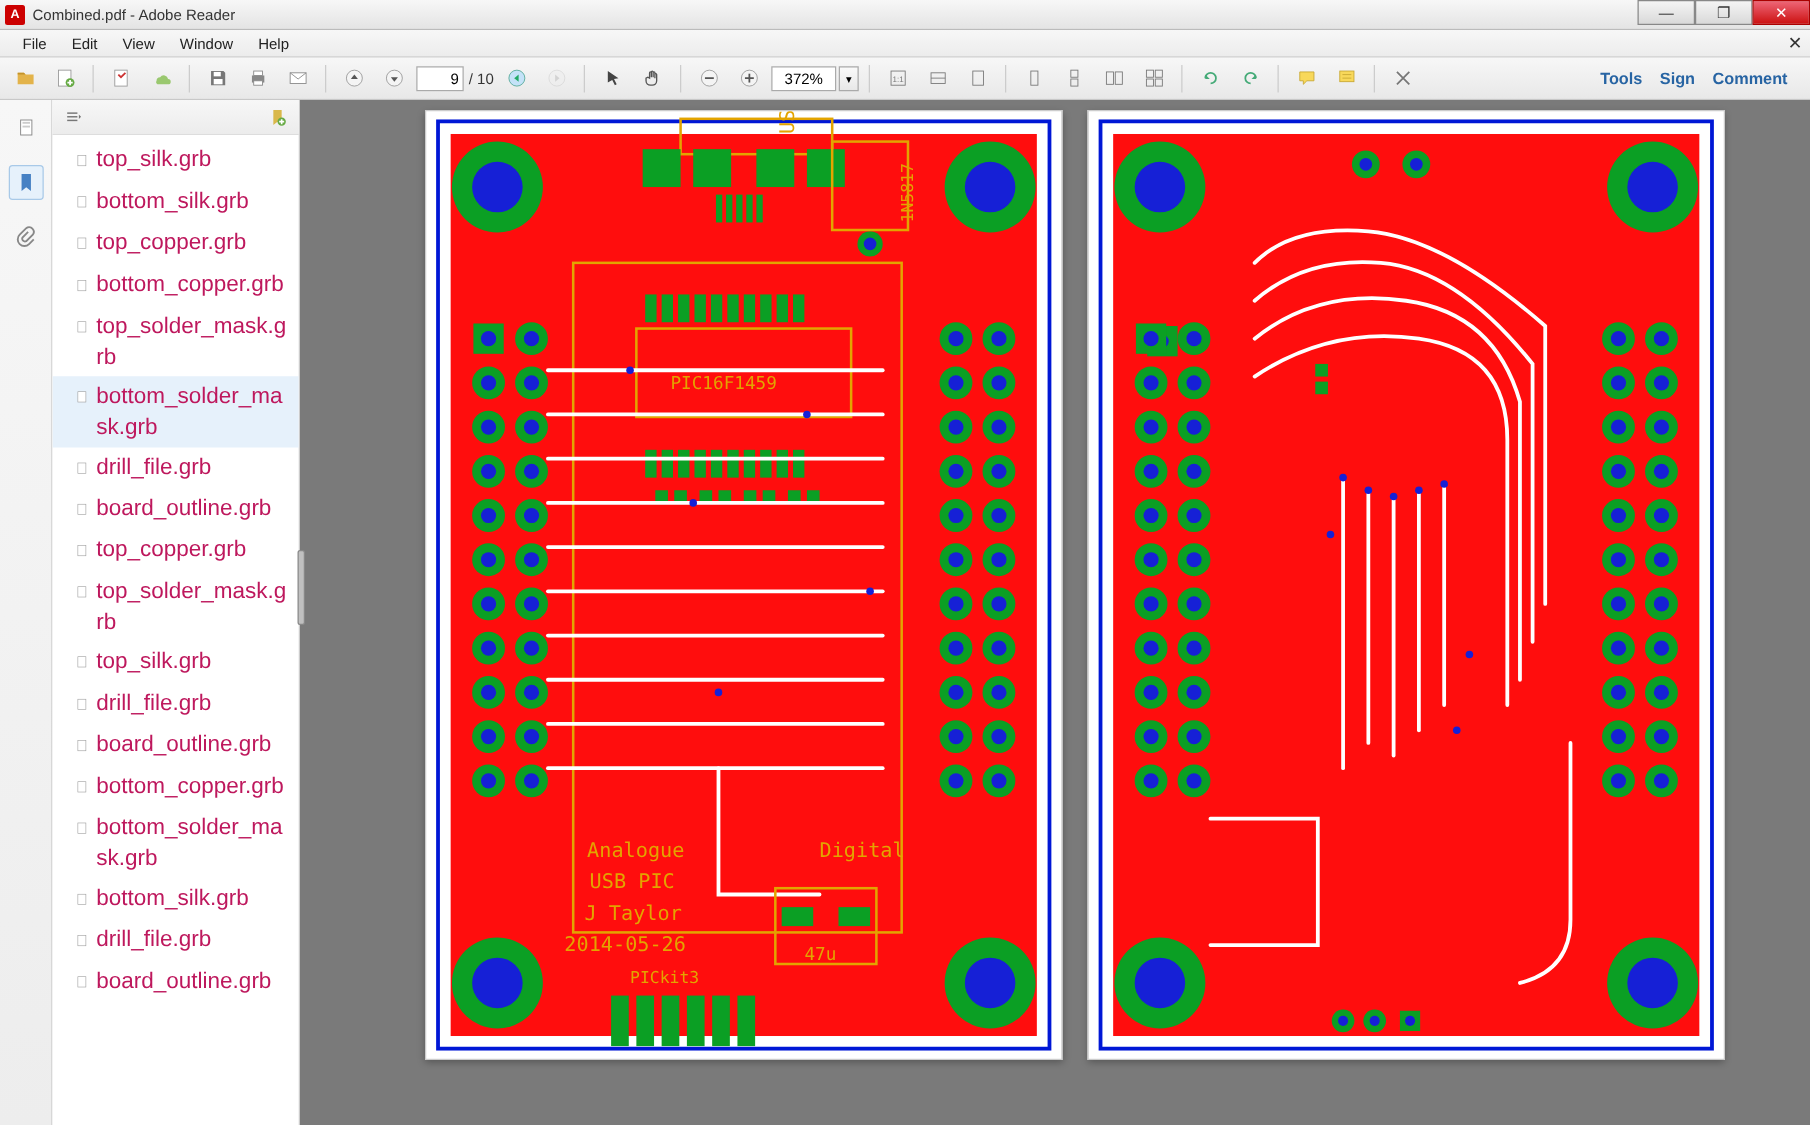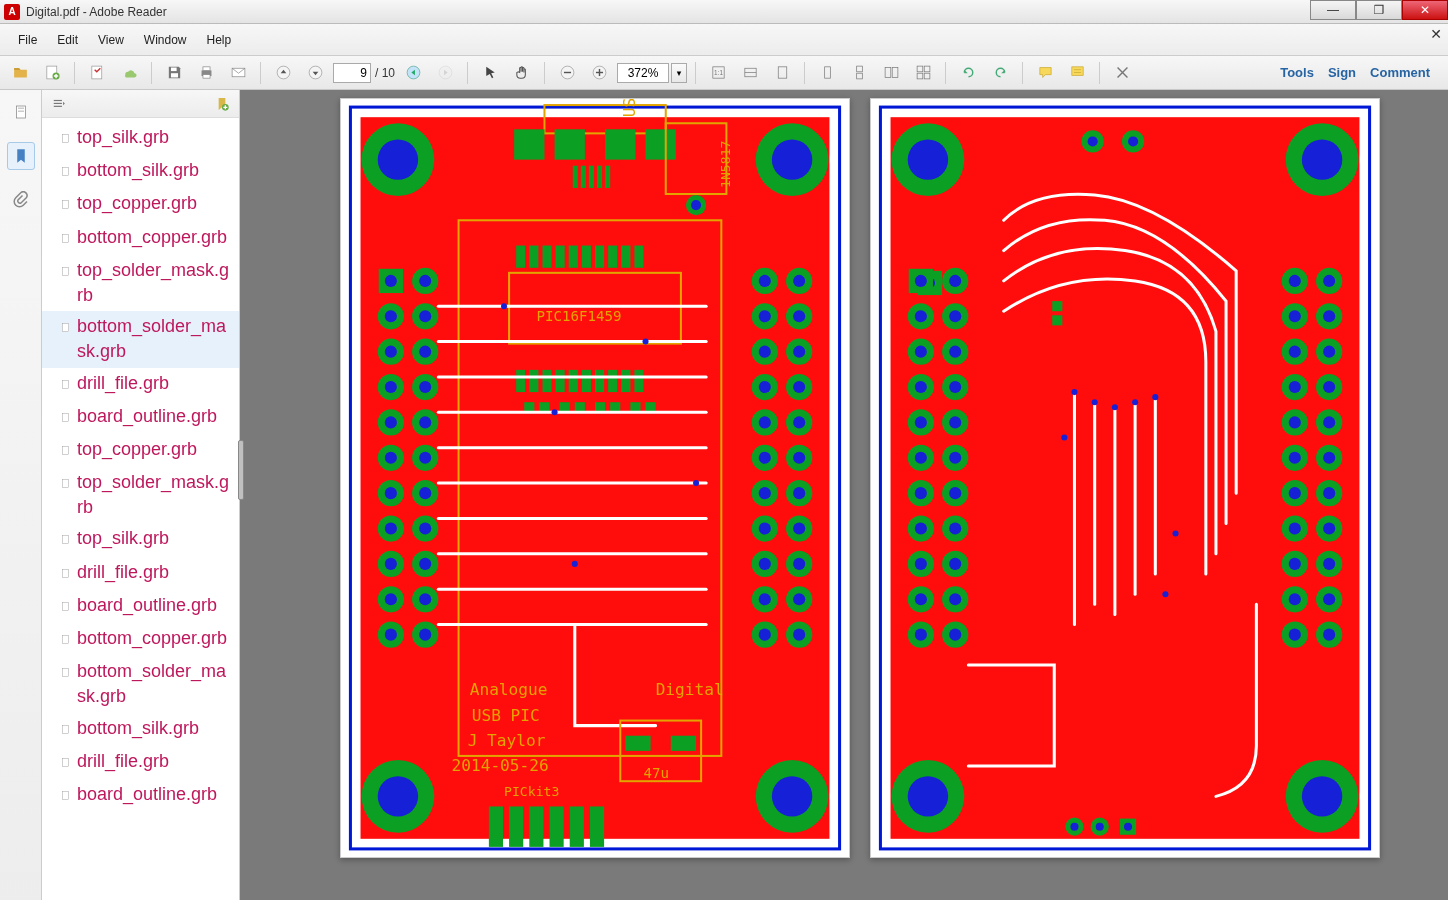--- a/index.html
+++ b/index.html
@@ -8,21 +8,21 @@
 
 .titlebar { height: 24px; background: linear-gradient(#f7f7f7,#e4e4e4); display: flex; align-items: center; padding-left: 4px; border-bottom: 1px solid #bbb; position: relative; }
 .titlebar .app-icon { width: 16px; height: 16px; background: #cc0000; display: inline-flex; align-items: center; justify-content: center; color: #fff; font-size: 10px; font-weight: bold; border-radius: 2px; margin-right: 6px; }
 .titlebar .title-text { font-size: 12px; color: #333; }
 .titlebar .win-controls { position: absolute; right: 0; top: 0; display: flex; }
 .titlebar .win-btn { width: 46px; height: 20px; display: flex; align-items: center; justify-content: center; font-size: 12px; }
 .titlebar .win-min, .titlebar .win-max { background: linear-gradient(#f5f5f5,#d9d9d9); border: 1px solid #888; color: #333; }
 .titlebar .win-close { background: linear-gradient(#e67,#c11); border: 1px solid #a00; color: #fff; }
 
 
-.menubar { height: 32px; background: linear-gradient(#f7f7f7,#ececec); display: flex; align-items: center; padding-left: 8px; border-bottom: 1px solid #ccc; position: relative; }
+.menubar { height: 22px; background: linear-gradient(#f7f7f7,#ececec); display: flex; align-items: center; padding-left: 8px; border-bottom: 1px solid #ccc; position: relative; }
 .menubar .menu-item { font-size: 12px; color: #222; padding: 2px 10px; cursor: default; }
 .menubar .menu-close { position: absolute; right: 6px; top: 2px; font-size: 14px; color: #333; cursor: pointer; }
 
 
 .toolbar { height: 34px; background: linear-gradient(#f7f7f7,#e8e8e8); display: flex; align-items: center; padding: 0 6px; border-bottom: 1px solid #c8c8c8; gap: 4px; }
 .tb-btn { width: 28px; height: 26px; display: flex; align-items: center; justify-content: center; border: 1px solid transparent; border-radius: 3px; cursor: pointer; }
 .tb-btn svg { width: 17px; height: 17px; }
 .tb-sep { width: 1px; height: 22px; background: #ccc; margin: 0 4px; }
 .page-box { display: flex; align-items: center; gap: 4px; }
 .page-input { width: 38px; height: 20px; font-size: 12px; text-align: right; padding-right: 3px; border: 1px solid #aaa; }
@@ -72,21 +72,21 @@
 .trace { fill: none; stroke: #fff; stroke-width: 3; stroke-linecap: round; }
 .smd { fill: #0b9f24; }
 .sq-pad { fill: #0b9f24; }
 .via { fill: #1620d6; }
 </style>
 </head>
 <body>
 
 <div class="titlebar">
   <span class="app-icon">A</span>
-  <span class="title-text">Digital.pdf - Adobe Reader</span>
+  <span class="title-text">Combined.pdf - Adobe Reader</span>
   <div class="win-controls">
     <div class="win-btn win-min">—</div>
     <div class="win-btn win-max">❐</div>
     <div class="win-btn win-close">✕</div>
   </div>
 </div>
 
 <div class="menubar">
   <span class="menu-item">File</span>
   <span class="menu-item">Edit</span>

